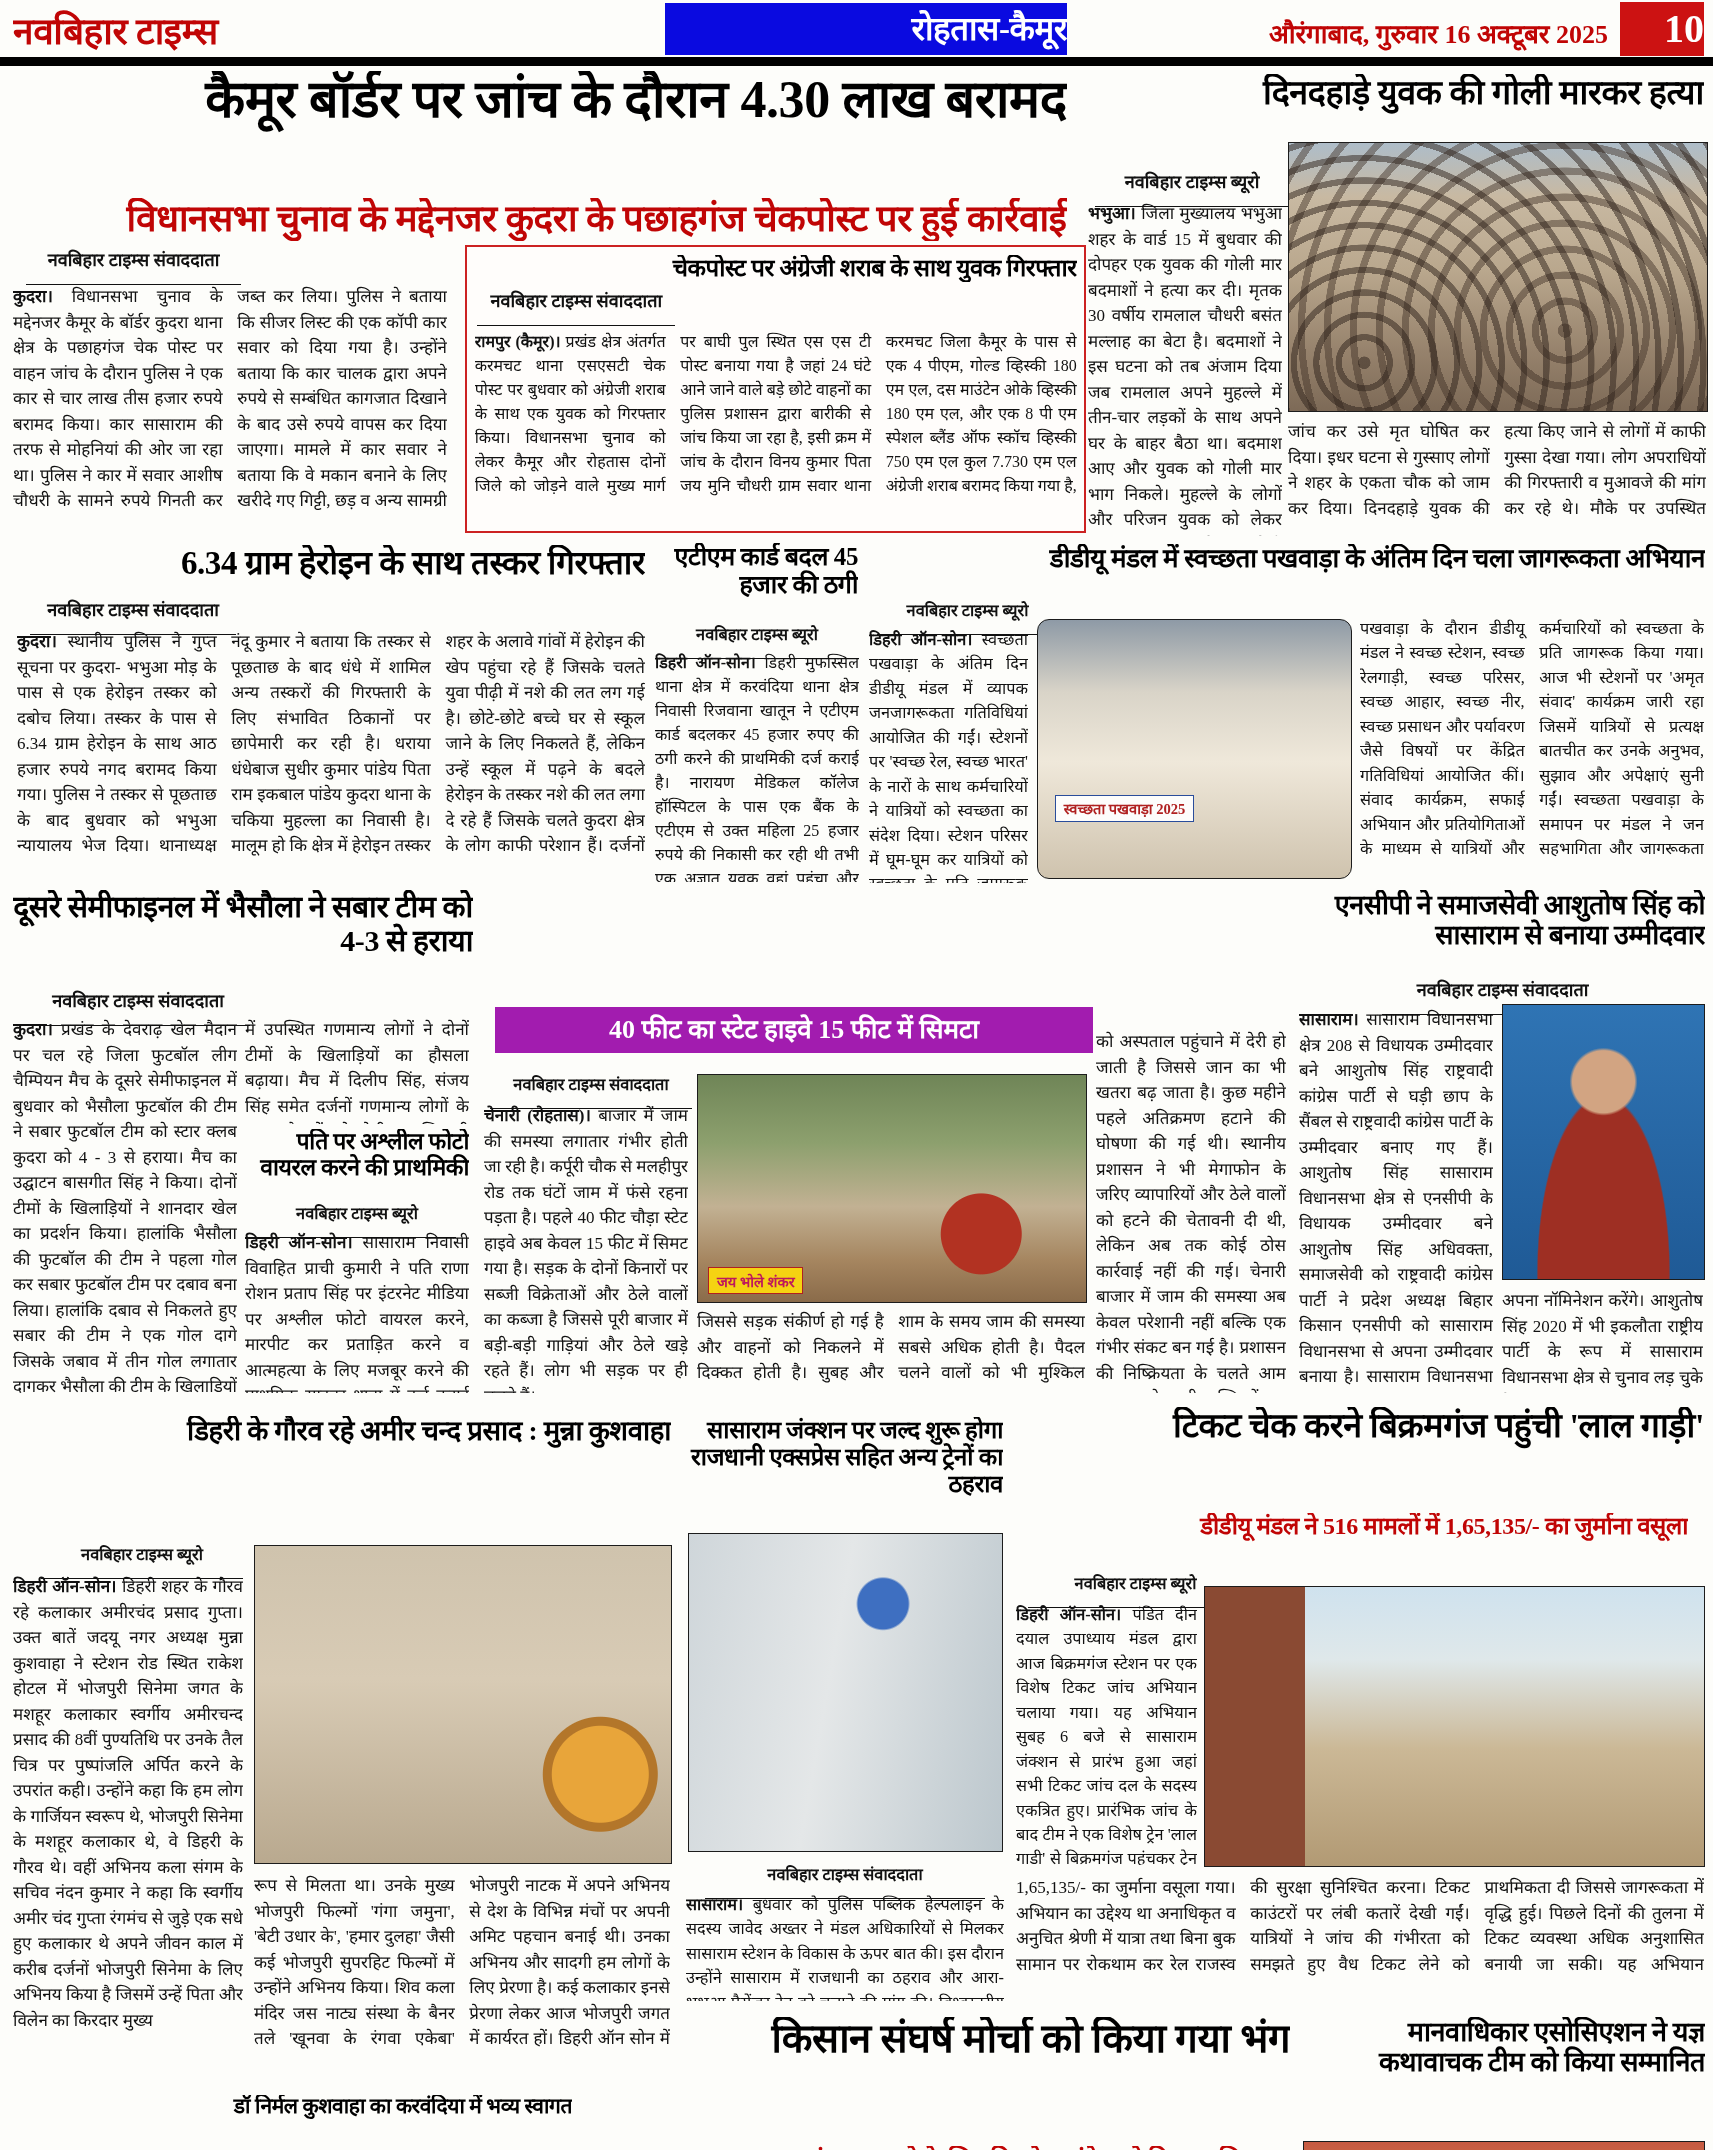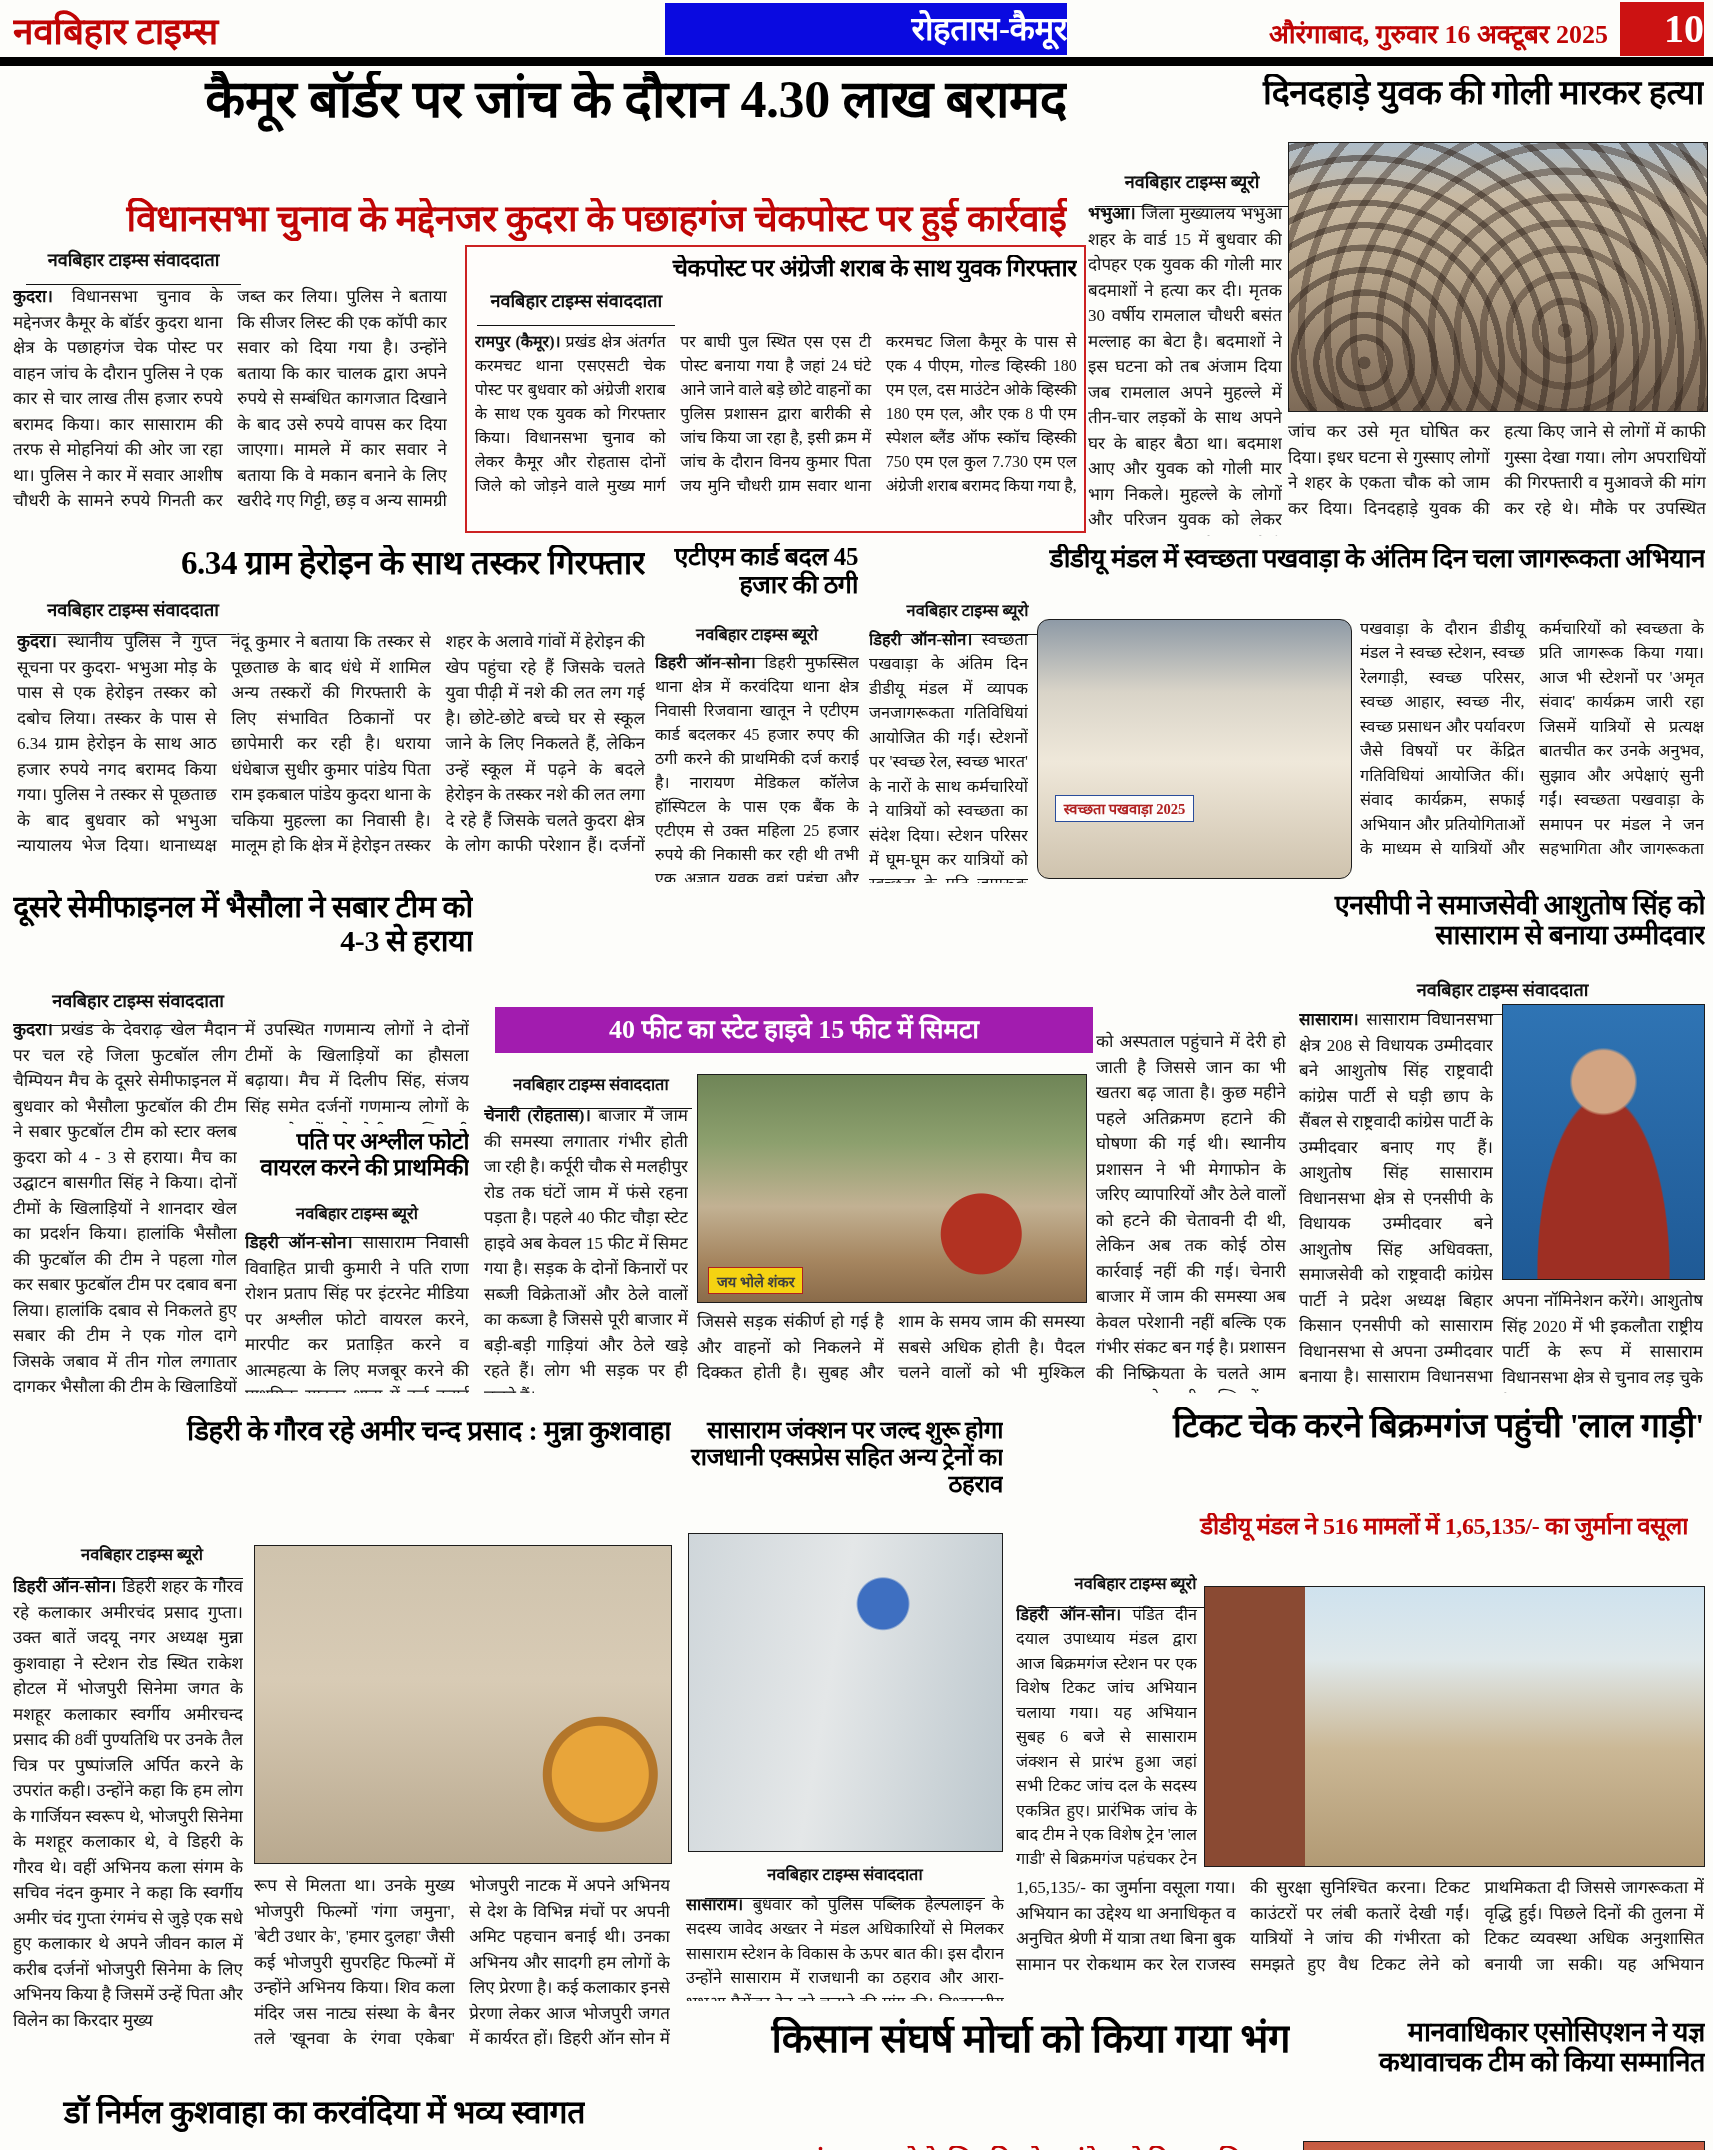--- a/index.html
+++ b/index.html
@@ -106,21 +106,21 @@
   <div class="abs btxt" style="left:245px;top:1230px;width:224px;height:163px;">
     <p><b class="dl">डिहरी ऑन-सोन।</b> <span>सासाराम निवासी विवाहित प्राची कुमारी ने पति राणा रोशन प्रताप सिंह पर इंटरनेट मीडिया पर अश्लील फोटो वायरल करने, मारपीट कर प्रताड़ित करने व आत्महत्या के लिए मजबूर करने की प्राथमिक साइबर थाना में दर्ज कराई है। पुलिस मामले की जांच कर रही है।</span></p>
   </div>
 
   <div class="abs band" style="left:495px;top:1007px;width:598px;height:46px;font-size:26px;line-height:46px;">40 फीट का स्टेट हाइवे 15 फीट में सिमटा</div>
   <div class="abs byline" style="left:490px;top:1073px;width:202px;font-size:16.3px;">नवबिहार टाइम्स संवाददाता</div>
   <div class="abs btxt" style="left:484px;top:1103px;width:204px;height:290px;">
     <p><b class="dl">चेनारी (रोहतास)।</b> <span>बाजार में जाम की समस्या लगातार गंभीर होती जा रही है। कर्पूरी चौक से मलहीपुर रोड तक घंटों जाम में फंसे रहना पड़ता है। पहले 40 फीट चौड़ा स्टेट हाइवे अब केवल 15 फीट में सिमट गया है। सड़क के दोनों किनारों पर सब्जी विक्रेताओं और ठेले वालों का कब्जा है जिससे पूरी बाजार में बड़ी-बड़ी गाड़ियां और ठेले खड़े रहते हैं। लोग भी सड़क पर ही चलते हैं।</span></p>
   </div>
   <div class="photo ph-jam" style="left:697px;top:1074px;width:388px;height:227px;">
-    <div class="ph-label" style="left:10.3px;bottom:7.7px;background:#f5d312;color:#404040;border-color:#b02020;">जय भोले शंकर</div>
+    <div class="ph-label" style="left:10.3px;bottom:7.7px;background:#f5d312;color:#be185d;border-color:#b02020;">जय भोले शंकर</div>
   </div>
   <div class="abs btxt cols2" style="left:697px;top:1309px;width:388px;height:83px;">
     <p><span>जिससे सड़क संकीर्ण हो गई है और वाहनों को निकलने में दिक्कत होती है। सुबह और शाम के समय जाम की समस्या सबसे अधिक होती है। पैदल चलने वालों को भी मुश्किल होती है क्योंकि फुटपाथ न होने के कारण वे सड़क पर ही चलते हैं। स्कूली बच्चों, मरीजों और बुजुर्गों के लिए यह स्थिति और अधिक परेशान करने वाली हो जाती है। जाम के कारण एंबुलेंस और दमकल वाहनों को निकलने में भारी परेशानी होती है। कई बार मरीजों</span></p>
   </div>
   <div class="abs btxt" style="left:1096px;top:1029px;width:190px;height:364px;">
     <p><span>को अस्पताल पहुंचाने में देरी हो जाती है जिससे जान का भी खतरा बढ़ जाता है। कुछ महीने पहले अतिक्रमण हटाने की घोषणा की गई थी। स्थानीय प्रशासन ने भी मेगाफोन के जरिए व्यापारियों और ठेले वालों को हटने की चेतावनी दी थी, लेकिन अब तक कोई ठोस कार्रवाई नहीं की गई। चेनारी बाजार में जाम की समस्या अब केवल परेशानी नहीं बल्कि एक गंभीर संकट बन गई है। प्रशासन की निष्क्रियता के चलते आम जनता को भारी मुश्किलों का सामना करना पड़ रहा है। यदि जल्द ही ठोस कदम नहीं उठाए गए तो यह समस्या और विकराल हो सकती है। जनता की मांग है कि स्थानीय प्रशासन जल्द से जल्द इस मुद्दे पर ध्यान दें।</span></p>
   </div>
 
   <div class="abs hl" style="left:1299px;top:890px;width:406px;height:82px;font-size:27px;">एनसीपी ने समाजसेवी आशुतोष सिंह को सासाराम से बनाया उम्मीदवार</div>
   <div class="abs byline" style="left:1382px;top:977px;width:241px;">नवबिहार टाइम्स संवाददाता</div>
@@ -153,21 +153,21 @@
   <div class="abs hl red" style="left:1032px;top:1513px;width:656px;height:43px;font-size:24px;">डीडीयू मंडल ने 516 मामलों में 1,65,135/- का जुर्माना वसूला</div>
   <div class="abs byline" style="left:1028px;top:1572px;width:215px;font-size:16.3px;">नवबिहार टाइम्स ब्यूरो</div>
   <div class="abs btxt" style="left:1016px;top:1603px;width:181px;height:262px;font-size:16.3px;">
     <p><b class="dl">डिहरी ऑन-सोन।</b> <span>पंडित दीन दयाल उपाध्याय मंडल द्वारा आज बिक्रमगंज स्टेशन पर एक विशेष टिकट जांच अभियान चलाया गया। यह अभियान सुबह 6 बजे से सासाराम जंक्शन से प्रारंभ हुआ जहां सभी टिकट जांच दल के सदस्य एकत्रित हुए। प्रारंभिक जांच के बाद टीम ने एक विशेष ट्रेन 'लाल गाड़ी' से बिक्रमगंज पहुंचकर ट्रेन व स्टेशन परिसर में गहन जांच की। इस अभियान में लगभग 50 कर्मियों की टीम लगी थी जिसमें टिकट जांच दल और रेल सुरक्षा बल के सदस्य शामिल थे। जांच के दौरान कुल 516 यात्रियों को बिना वैध टिकट या अनुचित श्रेणी में यात्रा करते हुए पकड़ा गया जिनसे</span></p>
   </div>
   <div class="photo ph-platform" style="left:1204px;top:1586px;width:499px;height:279px;"></div>
   <div class="abs btxt cols3" style="left:1016px;top:1875px;width:688px;height:124px;">
     <p><span>1,65,135/- का जुर्माना वसूला गया। अभियान का उद्देश्य था अनाधिकृत व अनुचित श्रेणी में यात्रा तथा बिना बुक सामान पर रोकथाम कर रेल राजस्व की सुरक्षा सुनिश्चित करना। टिकट काउंटरों पर लंबी कतारें देखी गईं। यात्रियों ने जांच की गंभीरता को समझते हुए वैध टिकट लेने को प्राथमिकता दी जिससे जागरूकता में वृद्धि हुई। पिछले दिनों की तुलना में टिकट व्यवस्था अधिक अनुशासित बनायी जा सकी। यह अभियान भविष्य में भी जारी रहेगी ताकि रेलवे व्यवस्था को अधिक पारदर्शी और यात्रियों के लिए सुरक्षित बनाया जा सके।</span></p>
   </div>
 
-  <div class="abs hl" style="left:26px;top:2095px;width:559px;height:44px;font-size:32px;">डॉ निर्मल कुशवाहा का करवंदिया में भव्य स्वागत</div>
+  <div class="abs hl" style="left:13px;top:2095px;width:559px;height:44px;font-size:21px;">डॉ निर्मल कुशवाहा का करवंदिया में भव्य स्वागत</div>
 
   <div class="abs hl" style="left:585px;top:2017px;width:705px;height:82px;font-size:40px;">किसान संघर्ष मोर्चा को किया गया भंग</div>
   <div class="abs hl red" style="left:602px;top:2146px;width:671px;height:43px;font-size:25px;">नया संगठन बनाने के लिए विमलेश पांडेय को किया अधिकृत</div>
 
   <div class="abs hl" style="left:1303px;top:2017px;width:402px;height:115px;font-size:27px;">मानवाधिकार एसोसिएशन ने यज्ञ कथावाचक टीम को किया सम्मानित</div>
   <div class="photo ph-ritual" style="left:1303px;top:2141px;width:400px;height:249px;"></div>
 
 </div>
 
 

